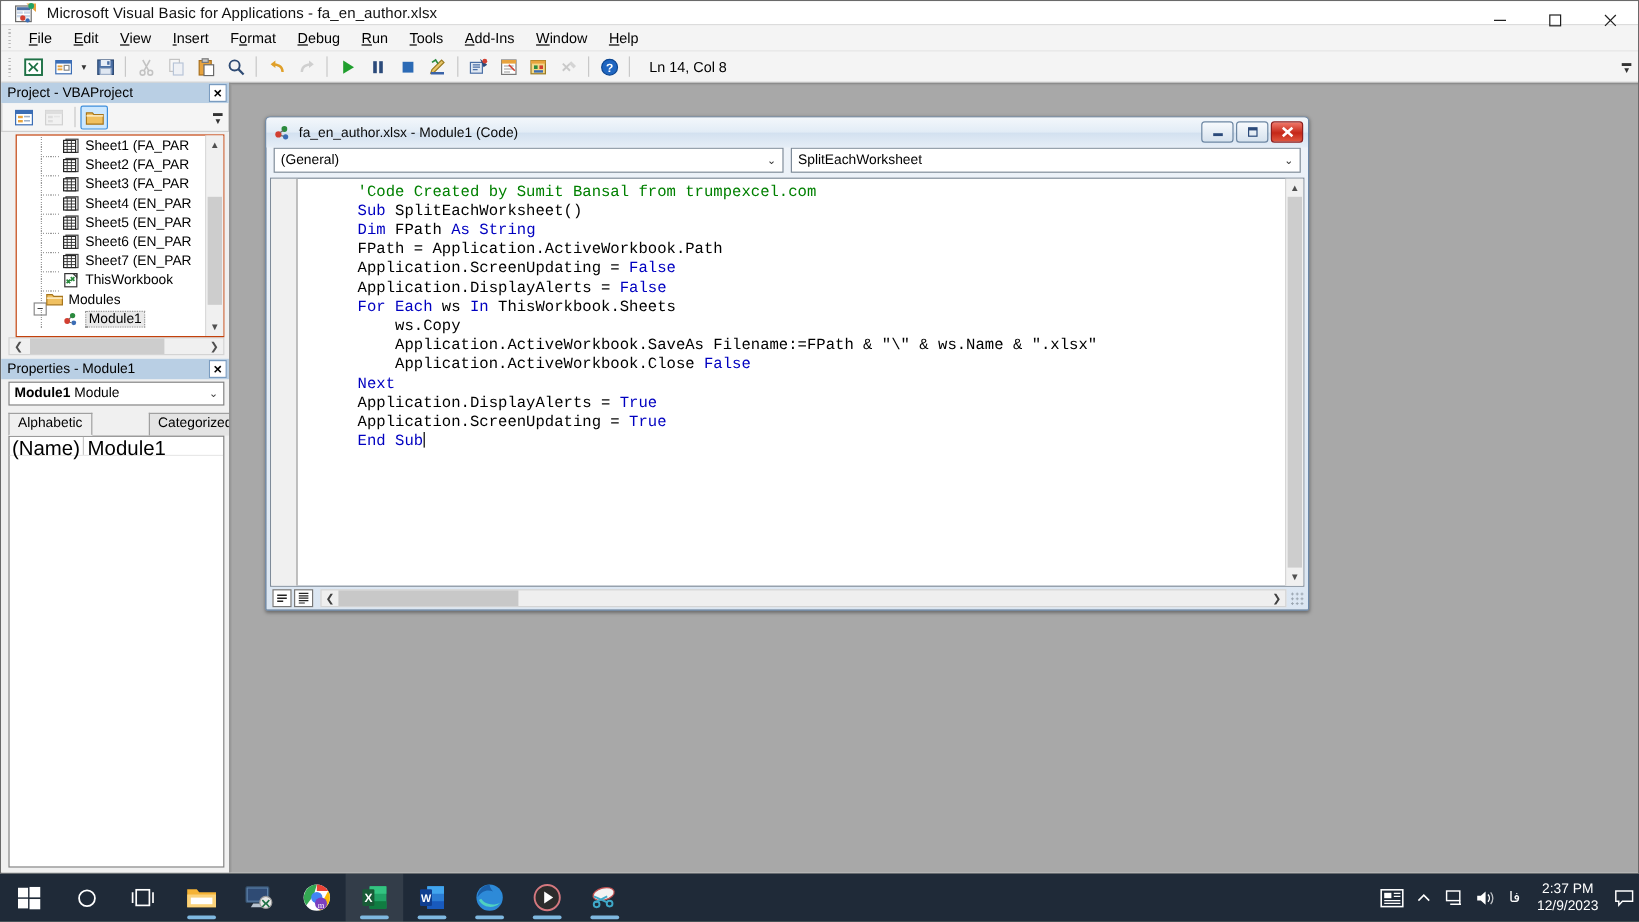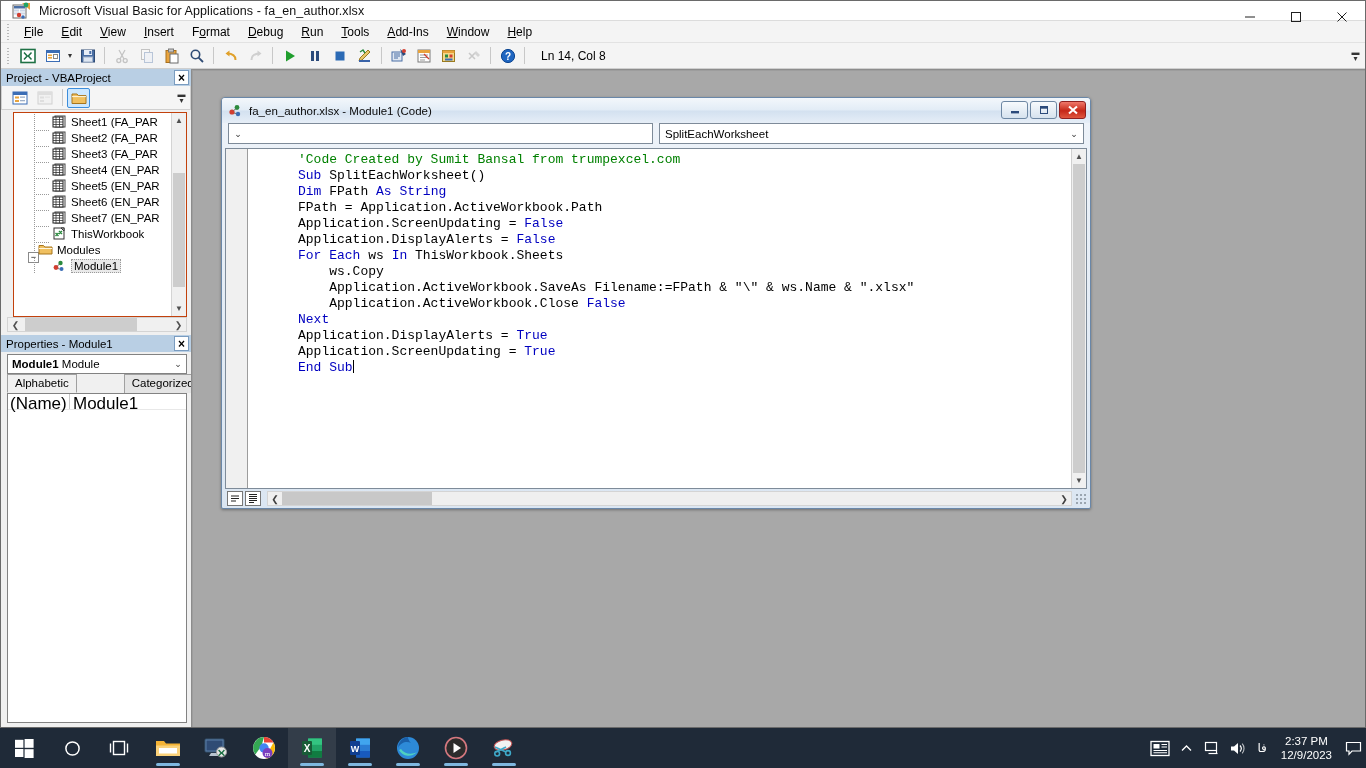--- a/index.html
+++ b/index.html
@@ -101,21 +101,21 @@
   }
   .pane-title .ptxt { flex:1; white-space: nowrap; overflow: hidden;}
   .pane-close {
     width: 15px; height: 15px; background: #ffffff; border: 1px solid #7a9cc0;
     display:flex;align-items:center;justify-content:center;
     font-size: 12px; font-weight: bold; color: #000; line-height: 1;
     font-family: "Liberation Sans", sans-serif;
   }
 
   
-  #project-pane { height: 266px; flex: none; }
+  #project-pane { height: 230px; flex: none; }
   #pe-toolbar {
     height: 24px; background: #f5f5f5; border: 1px solid #d0d0d0; border-top: 0;
     display: flex; align-items: center; padding-left: 6px; position: relative;
   }
   .pebtn { width: 23px; height: 20px; display:flex;align-items:center;justify-content:center;
     border: 1px solid transparent; border-radius: 2px; margin-right: 2px; }
   .pebtn.active { background: #cde8ff; border-color: #3c8ddb; }
   .pebtn.dis { opacity: .38; }
   #pe-overflow { position: absolute; right: 3px; top: 2px; width: 11px; height: 19px;
     display:flex;flex-direction:column;align-items:center;justify-content:center;
@@ -146,21 +146,21 @@
   .hsb .thumb { position: absolute; top: 0; bottom: 0; background: #cdcdcd; }
 
   
   #prop-pane { flex: 1; min-height: 0; display: flex; flex-direction: column; }
   #prop-combo {
     height: 20px; margin: 2px 4px 0 6px; background: #fff; border: 1px solid #828282;
     display: flex; align-items: center; font-size: 11.5px; padding-left: 4px;
   }
   #prop-combo .cbtxt { flex: 1; white-space: nowrap; }
   #prop-combo .cbarrow { width: 16px; text-align: center; font-size: 9px; color: #404040; }
-  #prop-tabs { display: flex; margin: 0 0 0 6px; height: 19px; font-size: 11.5px; gap: 48px; }
+  #prop-tabs { display: flex; margin: 6px 0 0 6px; height: 19px; font-size: 11.5px; gap: 48px; }
   .ptab { padding: 2px 7px 0 7px; border: 1px solid #a0a0a0; border-bottom: 0;
      background: #e4e4e4; margin-right: -1px; color:#000; }
   .ptab.on { background: #f0f0f0; border-bottom: 1px solid #f0f0f0; position: relative; z-index: 2;}
   #prop-grid {
     flex: 1; margin: 0 4px 4px 6px; background: #fff; border: 1px solid #828282;
     min-height: 0; overflow: hidden;
   }
   .prow { display: flex; height: 16px; font-size: 17px; border-bottom: 1px solid #e8e8e8; }
   .prow .pk { width: 62px; border-right: 1px solid #c8c8c8; padding-left: 2px; color:#000;}
   .prow .pv { flex: 1; padding-left: 3px; color:#000; }
@@ -674,20 +674,21 @@
             <span class="cwb close">
               <svg width="12" height="10">
                 <path d="M2 1.5 L10 8.5 M10 1.5 L2 8.5" stroke="#fff" stroke-width="2.1"></path>
               </svg>
             </span>
           </span>
         </div>
 
         <div id="cw-combos">
           <div class="cwcombo">
+            <span class="cv">(General)</span>
             <span class="ca">⌄</span>
           </div>
           <div class="cwcombo">
             <span class="cv">SplitEachWorksheet</span>
             <span class="ca">⌄</span>
           </div>
         </div>
 
         <div id="cw-codearea">
           <div id="cw-margin"></div>

